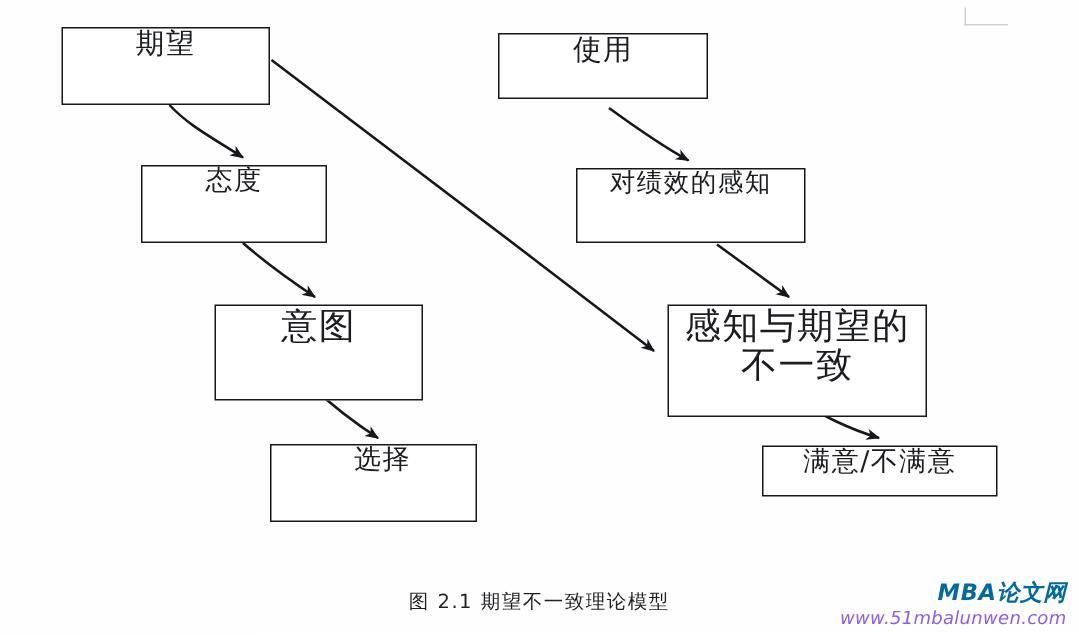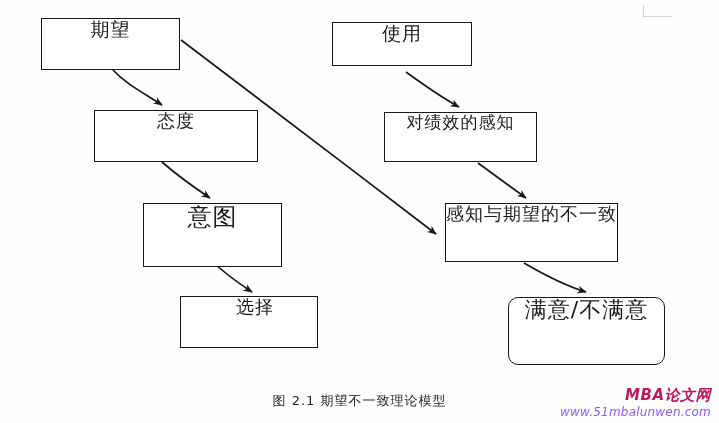--- a/index.html
+++ b/index.html
@@ -30,26 +30,26 @@
     line-height: 1.1;
     text-align: center;
     font-family: "DejaVu Sans", sans-serif;
   }
   .node span {
     display: block;
     filter: blur(0.12px);
   }
   #n-expectation { left: 41px;  top: 18px;  width: 139px; height: 52px; font-size: 19px; }
   #n-usage       { left: 332px; top: 22px;  width: 140px; height: 44px; font-size: 19px; }
-  #n-attitude    { left: 94px;  top: 110px; width: 164px; height: 52px; font-size: 18px; }
+  #n-attitude    { left: 94px;  top: 110px; width: 124px; height: 52px; font-size: 18px; }
   #n-perceived   { left: 384px; top: 112px; width: 153px; height: 50px; font-size: 17px; }
   #n-intention   { left: 143px; top: 203px; width: 139px; height: 64px; font-size: 24px; }
-  #n-disconfirm  { left: 445px; top: 203px; width: 173px; height: 59px; font-size: 18px; }
+  #n-disconfirm  { left: 445px; top: 203px; width: 173px; height: 75px; font-size: 24px; }
   #n-choice      { left: 180px; top: 296px; width: 138px; height: 52px; font-size: 18px; padding-left: 12px; }
-  #n-satisfaction{ left: 508px; top: 297px; width: 157px; height: 68px; font-size: 22px; border-radius: 10px; }
+  #n-satisfaction{ left: 508px; top: 297px; width: 157px; height: 34px; font-size: 18px; }
 
   #arrows {
     position: absolute;
     left: 0; top: 0;
     width: 719px;
     height: 423px;
     pointer-events: none;
   }
   .caption {
     position: absolute;
@@ -62,21 +62,21 @@
     letter-spacing: 1px;
     font-family: "DejaVu Sans", sans-serif;
   }
   .wm-brand {
     position: absolute;
     right: 8px;
     top: 386px;
     font-size: 15px;
     font-weight: bold;
     font-style: italic;
-    color: #be185d;
+    color: #0369a1;
     letter-spacing: 0.5px;
     font-family: "DejaVu Sans", sans-serif;
   }
   .wm-url {
     position: absolute;
     right: 8px;
     top: 405px;
     font-size: 12px;
     font-style: italic;
     color: #8b5cf6;

